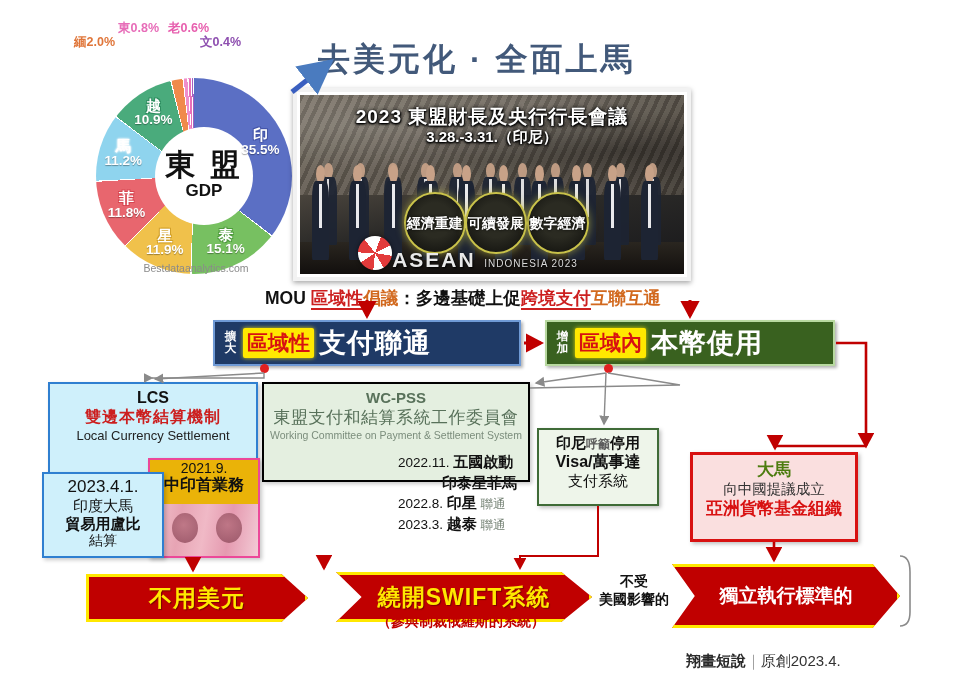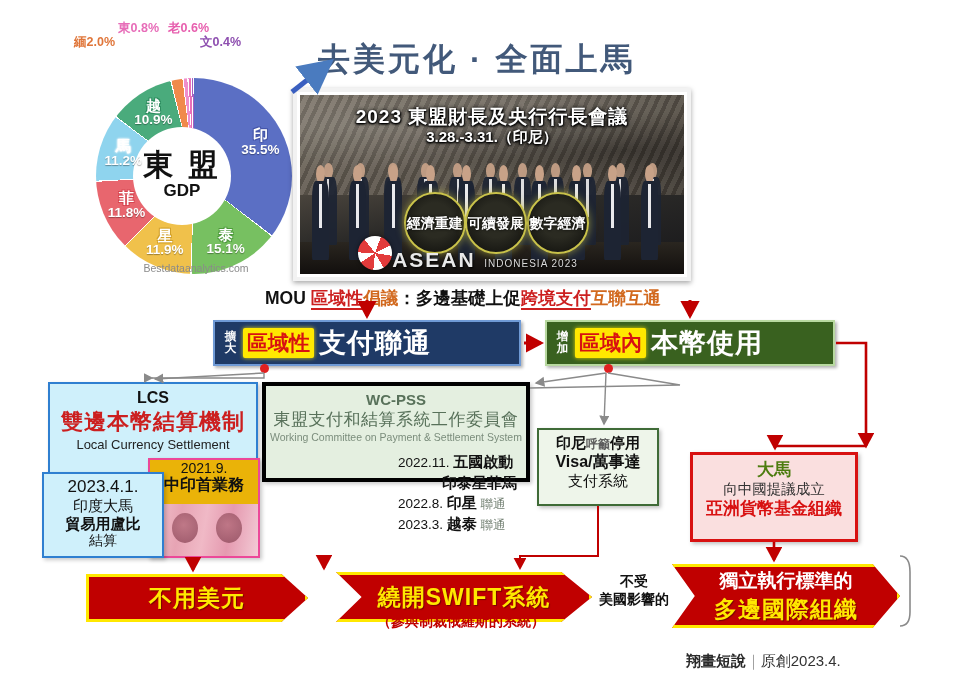--- a/index.html
+++ b/index.html
@@ -8,21 +8,21 @@
     font-family:"Liberation Sans","DejaVu Sans",sans-serif;
     overflow:hidden;position:relative;
   }
   #stage{position:absolute;left:0;top:0;width:957px;height:688px;}
   .abs{position:absolute;box-sizing:border-box;}
 
   
   #donut-wrap{left:96px;top:78px;width:196px;height:196px;}
   #donut{width:196px;height:196px;border-radius:50%;}
   #donut-hole{
-    position:absolute;left:37px;top:49px;width:98px;height:98px;border-radius:50%;
+    position:absolute;left:59px;top:49px;width:98px;height:98px;border-radius:50%;
     background:#fff;display:flex;flex-direction:column;align-items:center;justify-content:center;
   }
   #donut-hole .dh1{font-size:30px;font-weight:bold;color:#111;letter-spacing:3px;line-height:1;}
   #donut-hole .dh2{font-size:17px;font-weight:bold;color:#111;line-height:1.3;}
   .slice-lab{position:absolute;text-align:center;line-height:1.02;font-weight:bold;
     text-shadow:0 0 2px #fff,0 0 2px #fff,0 0 3px #fff;}
   .slice-lab .nm{display:block;font-size:15px;}
   .slice-lab .pc{display:block;font-size:13.5px;}
   .tiny-lab{position:absolute;font-weight:bold;font-size:12.5px;white-space:nowrap;
     text-shadow:0 0 2px #fff,0 0 2px #fff;}
@@ -86,40 +86,40 @@
   .b-pre{font-size:11.5px;color:#fff;line-height:1.02;font-weight:bold;width:15px;text-align:center;}
   .b-hl{background:#ffe800;color:#d81111;font-weight:bold;font-size:21px;padding:1px 4px;
     margin:0 5px;border-radius:2px;box-shadow:0 0 4px rgba(255,232,0,.85);}
   .b-main{color:#fff;font-weight:bold;font-size:27px;letter-spacing:1px;}
   .dot{position:absolute;width:9px;height:9px;border-radius:50%;background:#e02020;}
 
   
   #box-lcs{left:48px;top:382px;width:210px;height:96px;background:#cff0fb;border:2px solid #2f7fd0;
     box-shadow:2px 2px 4px rgba(0,0,0,.22);text-align:center;padding-top:5px;}
   #box-lcs .t1{font-size:16px;font-weight:bold;color:#111;}
-  #box-lcs .t2{font-size:22px;font-weight:bold;color:#cc1f1f;letter-spacing:1px;}
+  #box-lcs .t2{font-size:16px;font-weight:bold;color:#cc1f1f;letter-spacing:1px;}
   #box-lcs .t3{font-size:13px;color:#222;}
 
   #box-rupee{left:42px;top:472px;width:122px;height:86px;background:#cff0fb;border:2px solid #2f7fd0;
     box-shadow:2px 2px 4px rgba(0,0,0,.22);text-align:center;padding-top:3px;line-height:1.18;}
   #box-rupee .r1{font-size:17px;color:#111;}
   #box-rupee .r2{font-size:15px;color:#111;}
   #box-rupee .r3{font-size:15px;font-weight:bold;color:#111;}
   #box-rupee .r4{font-size:14px;color:#111;}
 
   #box-cn{left:148px;top:458px;width:112px;height:100px;background:#eab308;border:2px solid #ec4899;
     box-shadow:2px 2px 4px rgba(0,0,0,.22);text-align:center;overflow:hidden;}
   #box-cn .c1{font-size:14px;color:#111;line-height:1.15;}
   #box-cn .c2{font-size:16px;font-weight:bold;color:#111;line-height:1.15;}
   #notes{position:absolute;left:0;right:0;bottom:0;height:52px;
     background:linear-gradient(100deg,#f2c7cf 0%,#e7a4b4 28%,#f0b9c6 50%,#e59ab0 72%,#f3cbd6 100%);}
   .note-face{position:absolute;top:9px;width:26px;height:30px;border-radius:50%;
     background:radial-gradient(circle at 45% 40%,#b8707f,#8e4a5c);opacity:.85;}
 
-  #box-wcpss{left:262px;top:382px;width:268px;height:100px;background:#e4efe0;border:4px solid #000000;
+  #box-wcpss{left:262px;top:382px;width:268px;height:100px;background:#e4efe0;border:2px solid #000000;
     box-shadow:2px 2px 4px rgba(0,0,0,.22);text-align:center;padding-top:5px;}
   #box-wcpss .w1{font-size:15px;font-weight:bold;color:#58715a;}
   #box-wcpss .w2{font-size:17px;color:#58715a;letter-spacing:.5px;}
   #box-wcpss .w3{font-size:10.5px;color:#7b8d7c;}
   #timeline{left:398px;top:452px;width:132px;font-size:13.5px;color:#111;line-height:1.38;
     text-align:left;}
   #timeline .yr{display:inline-block;}
   #timeline .bold{font-weight:bold;font-size:15px;}
   #timeline .dim{color:#6f7d6f;font-size:12.5px;}
   #timeline .ind{padding-left:44px;font-weight:bold;font-size:15px;}
@@ -437,21 +437,20 @@
   </div>
   <div class="abs" id="ab2-sub">（參與制裁俄羅斯的系統）</div>
 
   <div class="abs" id="notaffect">
       <div>不受</div>
       <div>美國影響的</div>
     </div>
 
   <div class="arrowban pt" id="ab3">
     <div class="ab-white">獨立執行標準的</div>
-    <div class="ab-main">多邊國際組織</div>
   </div>
 
   <div class="abs" id="footer"><span>翔畫短說</span><span class="sep">｜</span><span class="nm">原創2023.4.</span></div>
 
   <svg class="ov">
     <defs>
       <marker id="ar" markerWidth="7" markerHeight="7" refX="5" refY="3.2" orient="auto">
         <path d="M0,0 L6,3.2 L0,6.4 z" fill="#c00000"></path>
       </marker>
       <marker id="ag" markerWidth="8" markerHeight="8" refX="6" refY="3.6" orient="auto">

